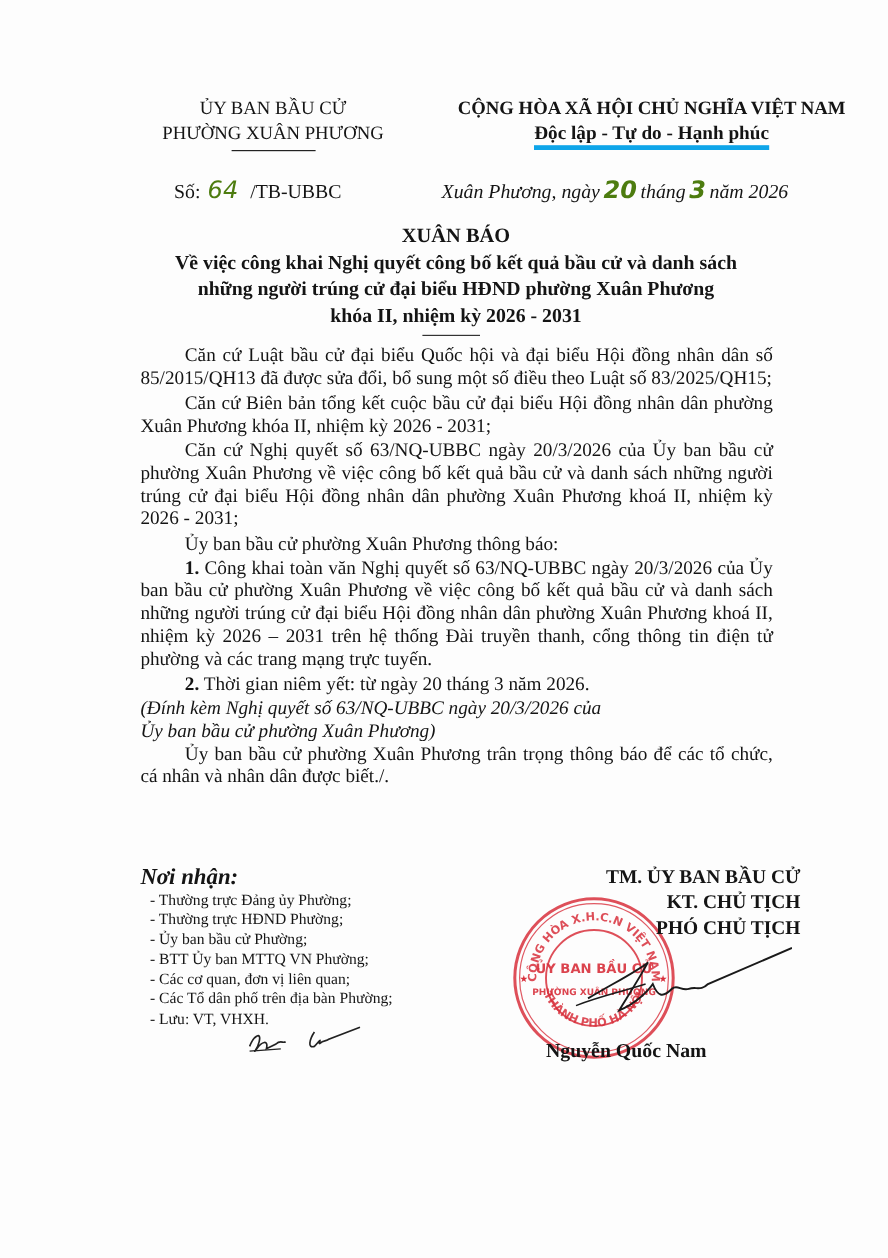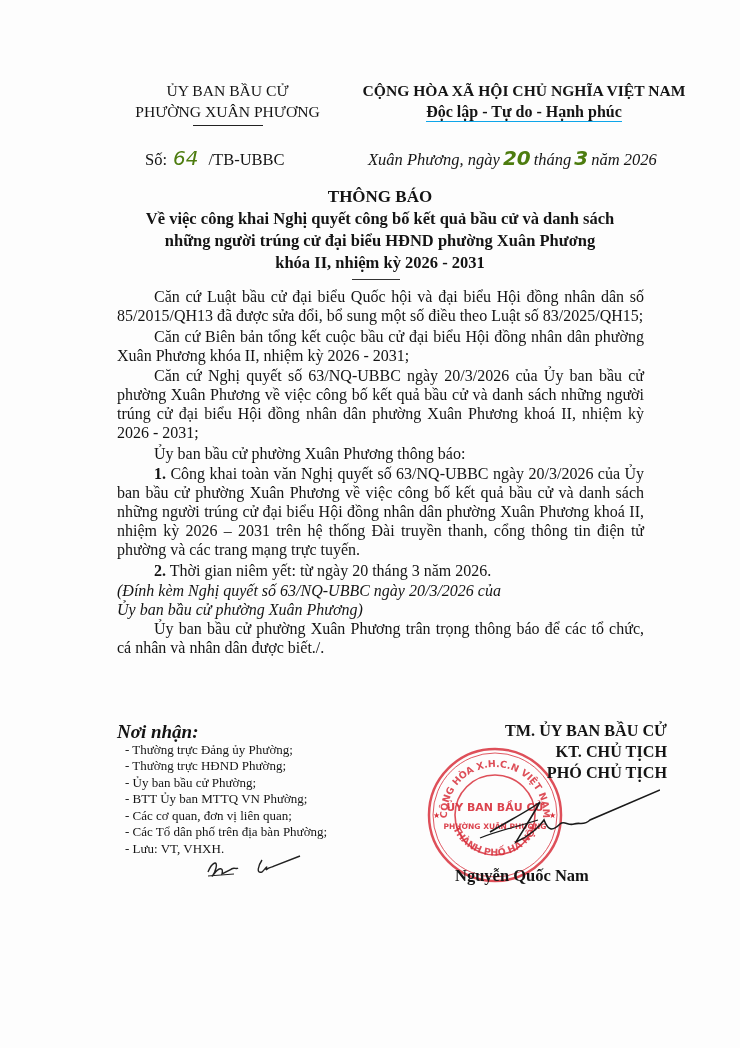--- a/index.html
+++ b/index.html
@@ -6,23 +6,23 @@
   body {
     width: 740px; height: 1048px; background: #fdfdfd; position: relative; overflow: hidden;
     font-family: "Liberation Serif", "DejaVu Serif", serif; color: #141414;
   }
   .abs { position: absolute; }
   .center { text-align: center; }
   .bold { font-weight: bold; }
 
   .hdr-left { left: 110px; top: 80px; width: 235px; font-size: 15.6px; line-height: 21px; }
   .hdr-left .rule { width: 70px; height: 1px; background: #222; margin: 3px auto 0; }
-  .hdr-right { left: 334px; top: 80px; width: 380px; font-size: 15.6px; line-height: 21px; }
+  .hdr-right { left: 353px; top: 80px; width: 380px; font-size: 15.6px; line-height: 21px; }
   .hdr-right .motto { font-size: 16px; }
-  .hdr-right .motto span { border-bottom: 1px solid #0ea5e9; padding-bottom: 1px; }
+  .hdr-right .motto span { border-bottom: 4px solid #0ea5e9; padding-bottom: 1px; }
 
   .num { left: 145px; top: 146px; font-size: 16.5px; }
   .hand { font-family: "DejaVu Sans", sans-serif; font-style: italic; font-size: 20px; color: #4d7c0f; display: inline-block; margin: 0 10px 0 6px; }
   .date { left: 368px; top: 146px; font-size: 16.5px; font-style: italic; }
   .date .hand { margin: 0 3px; font-weight: bold; }
 
   .title { left: 100px; top: 186px; width: 560px; font-size: 16.5px; line-height: 22px; font-weight: bold; }
   .title .t1 { font-size: 17px; }
   .title-rule { left: 352px; top: 279px; width: 48px; height: 1px; background: #333; }
 
@@ -57,21 +57,21 @@
 
 <div class="abs num">
   <span>Số:</span><span class="hand">64</span><span>/TB-UBBC</span>
 </div>
 
 <div class="abs date">
   <span>Xuân Phương, ngày</span><span class="hand">20</span><span>tháng</span><span class="hand">3</span><span>năm 2026</span>
 </div>
 
 <div class="abs title center">
-  <div class="t1">THÔNG BÁO</div>
+  <div class="t1">XUÂN BÁO</div>
   <div>Về việc công khai Nghị quyết công bố kết quả bầu cử và danh sách</div>
   <div>những người trúng cử đại biểu HĐND phường Xuân Phương</div>
   <div>khóa II, nhiệm kỳ 2026 - 2031</div>
 </div>
 <div class="abs title-rule"></div>
 
 <div class="abs body">
   <p>Căn cứ Luật bầu cử đại biểu Quốc hội và đại biểu Hội đồng nhân dân số 85/2015/QH13 đã được sửa đổi, bổ sung một số điều theo Luật số 83/2025/QH15;</p>
   <p>Căn cứ Biên bản tổng kết cuộc bầu cử đại biểu Hội đồng nhân dân phường Xuân Phương khóa II, nhiệm kỳ 2026 - 2031;</p>
   <p>Căn cứ Nghị quyết số 63/NQ-UBBC ngày 20/3/2026 của Ủy ban bầu cử phường Xuân Phương về việc công bố kết quả bầu cử và danh sách những người trúng cử đại biểu Hội đồng nhân dân phường Xuân Phương khoá II, nhiệm kỳ 2026 - 2031;</p>

